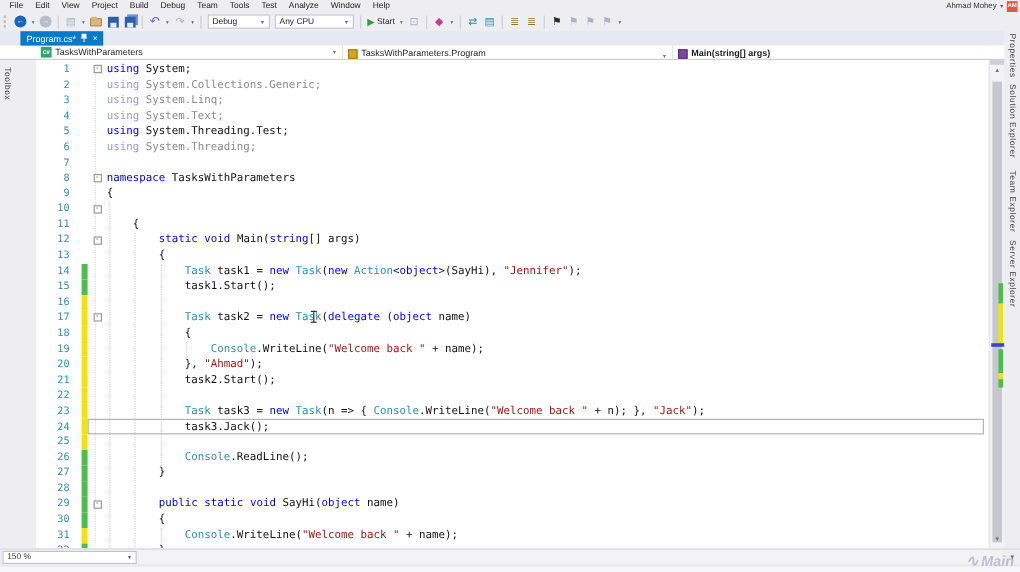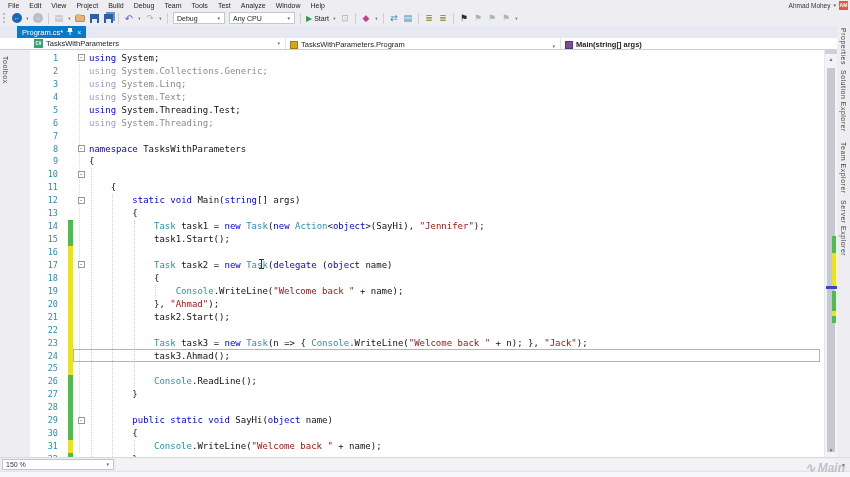--- a/index.html
+++ b/index.html
@@ -268,21 +268,21 @@
         <div class="code-row"><div class="ln">14</div><div class="chg green"></div><div class="fold"></div><div class="code"><span class="pl">            </span><span class="ty">Task</span><span class="pl"> task1 = </span><span class="kw">new</span><span class="pl"> </span><span class="ty">Task</span><span class="pl">(</span><span class="kw">new</span><span class="pl"> </span><span class="ty">Action</span><span class="pl">&lt;</span><span class="kw">object</span><span class="pl">&gt;(SayHi), </span><span class="st">"Jennifer"</span><span class="pl">);</span></div></div>
         <div class="code-row"><div class="ln">15</div><div class="chg green"></div><div class="fold"></div><div class="code"><span class="pl">            task1.Start();</span></div></div>
         <div class="code-row"><div class="ln">16</div><div class="chg yellow"></div><div class="fold"></div><div class="code"></div></div>
         <div class="code-row"><div class="ln">17</div><div class="chg yellow"></div><div class="fold"><div class="foldbox">-</div></div><div class="code"><span class="pl">            </span><span class="ty">Task</span><span class="pl"> task2 = </span><span class="kw">new</span><span class="pl"> </span><span class="ty">Task</span><span class="pl">(</span><span class="kw">delegate</span><span class="pl"> (</span><span class="kw">object</span><span class="pl"> name)</span></div></div>
         <div class="code-row"><div class="ln">18</div><div class="chg yellow"></div><div class="fold"></div><div class="code"><span class="pl">            {</span></div></div>
         <div class="code-row"><div class="ln">19</div><div class="chg yellow"></div><div class="fold"></div><div class="code"><span class="pl">                </span><span class="ty">Console</span><span class="pl">.WriteLine(</span><span class="st">"Welcome back "</span><span class="pl"> + name);</span></div></div>
         <div class="code-row"><div class="ln">20</div><div class="chg yellow"></div><div class="fold"></div><div class="code"><span class="pl">            }, </span><span class="st">"Ahmad"</span><span class="pl">);</span></div></div>
         <div class="code-row"><div class="ln">21</div><div class="chg yellow"></div><div class="fold"></div><div class="code"><span class="pl">            task2.Start();</span></div></div>
         <div class="code-row"><div class="ln">22</div><div class="chg yellow"></div><div class="fold"></div><div class="code"></div></div>
         <div class="code-row"><div class="ln">23</div><div class="chg yellow"></div><div class="fold"></div><div class="code"><span class="pl">            </span><span class="ty">Task</span><span class="pl"> task3 = </span><span class="kw">new</span><span class="pl"> </span><span class="ty">Task</span><span class="pl">(n =&gt; { </span><span class="ty">Console</span><span class="pl">.WriteLine(</span><span class="st">"Welcome back "</span><span class="pl"> + n); }, </span><span class="st">"Jack"</span><span class="pl">);</span></div></div>
-        <div class="code-row"><div class="ln">24</div><div class="chg yellow"></div><div class="fold"></div><div class="code"><span class="pl">            task3.Ahmad();</span></div><div class="curbox"></div></div>
+        <div class="code-row"><div class="ln">24</div><div class="chg yellow"></div><div class="fold"></div><div class="code"><span class="pl">            task3.Jack();</span></div><div class="curbox"></div></div>
         <div class="code-row"><div class="ln">25</div><div class="chg yellow"></div><div class="fold"></div><div class="code"></div></div>
         <div class="code-row"><div class="ln">26</div><div class="chg green"></div><div class="fold"></div><div class="code"><span class="pl">            </span><span class="ty">Console</span><span class="pl">.ReadLine();</span></div></div>
         <div class="code-row"><div class="ln">27</div><div class="chg green"></div><div class="fold"></div><div class="code"><span class="pl">        }</span></div></div>
         <div class="code-row"><div class="ln">28</div><div class="chg green"></div><div class="fold"></div><div class="code"></div></div>
         <div class="code-row"><div class="ln">29</div><div class="chg green"></div><div class="fold"><div class="foldbox">-</div></div><div class="code"><span class="pl">        </span><span class="kw">public</span><span class="pl"> </span><span class="kw">static</span><span class="pl"> </span><span class="kw">void</span><span class="pl"> SayHi(</span><span class="kw">object</span><span class="pl"> name)</span></div></div>
         <div class="code-row"><div class="ln">30</div><div class="chg green"></div><div class="fold"></div><div class="code"><span class="pl">        {</span></div></div>
         <div class="code-row"><div class="ln">31</div><div class="chg yellow"></div><div class="fold"></div><div class="code"><span class="pl">            </span><span class="ty">Console</span><span class="pl">.WriteLine(</span><span class="st">"Welcome back "</span><span class="pl"> + name);</span></div></div>
         <div class="code-row"><div class="ln">32</div><div class="chg green"></div><div class="fold"></div><div class="code"><span class="pl">        }</span></div></div>
       </div>
     <div class="ibeam" style="left:231px; top:209px;"></div>

